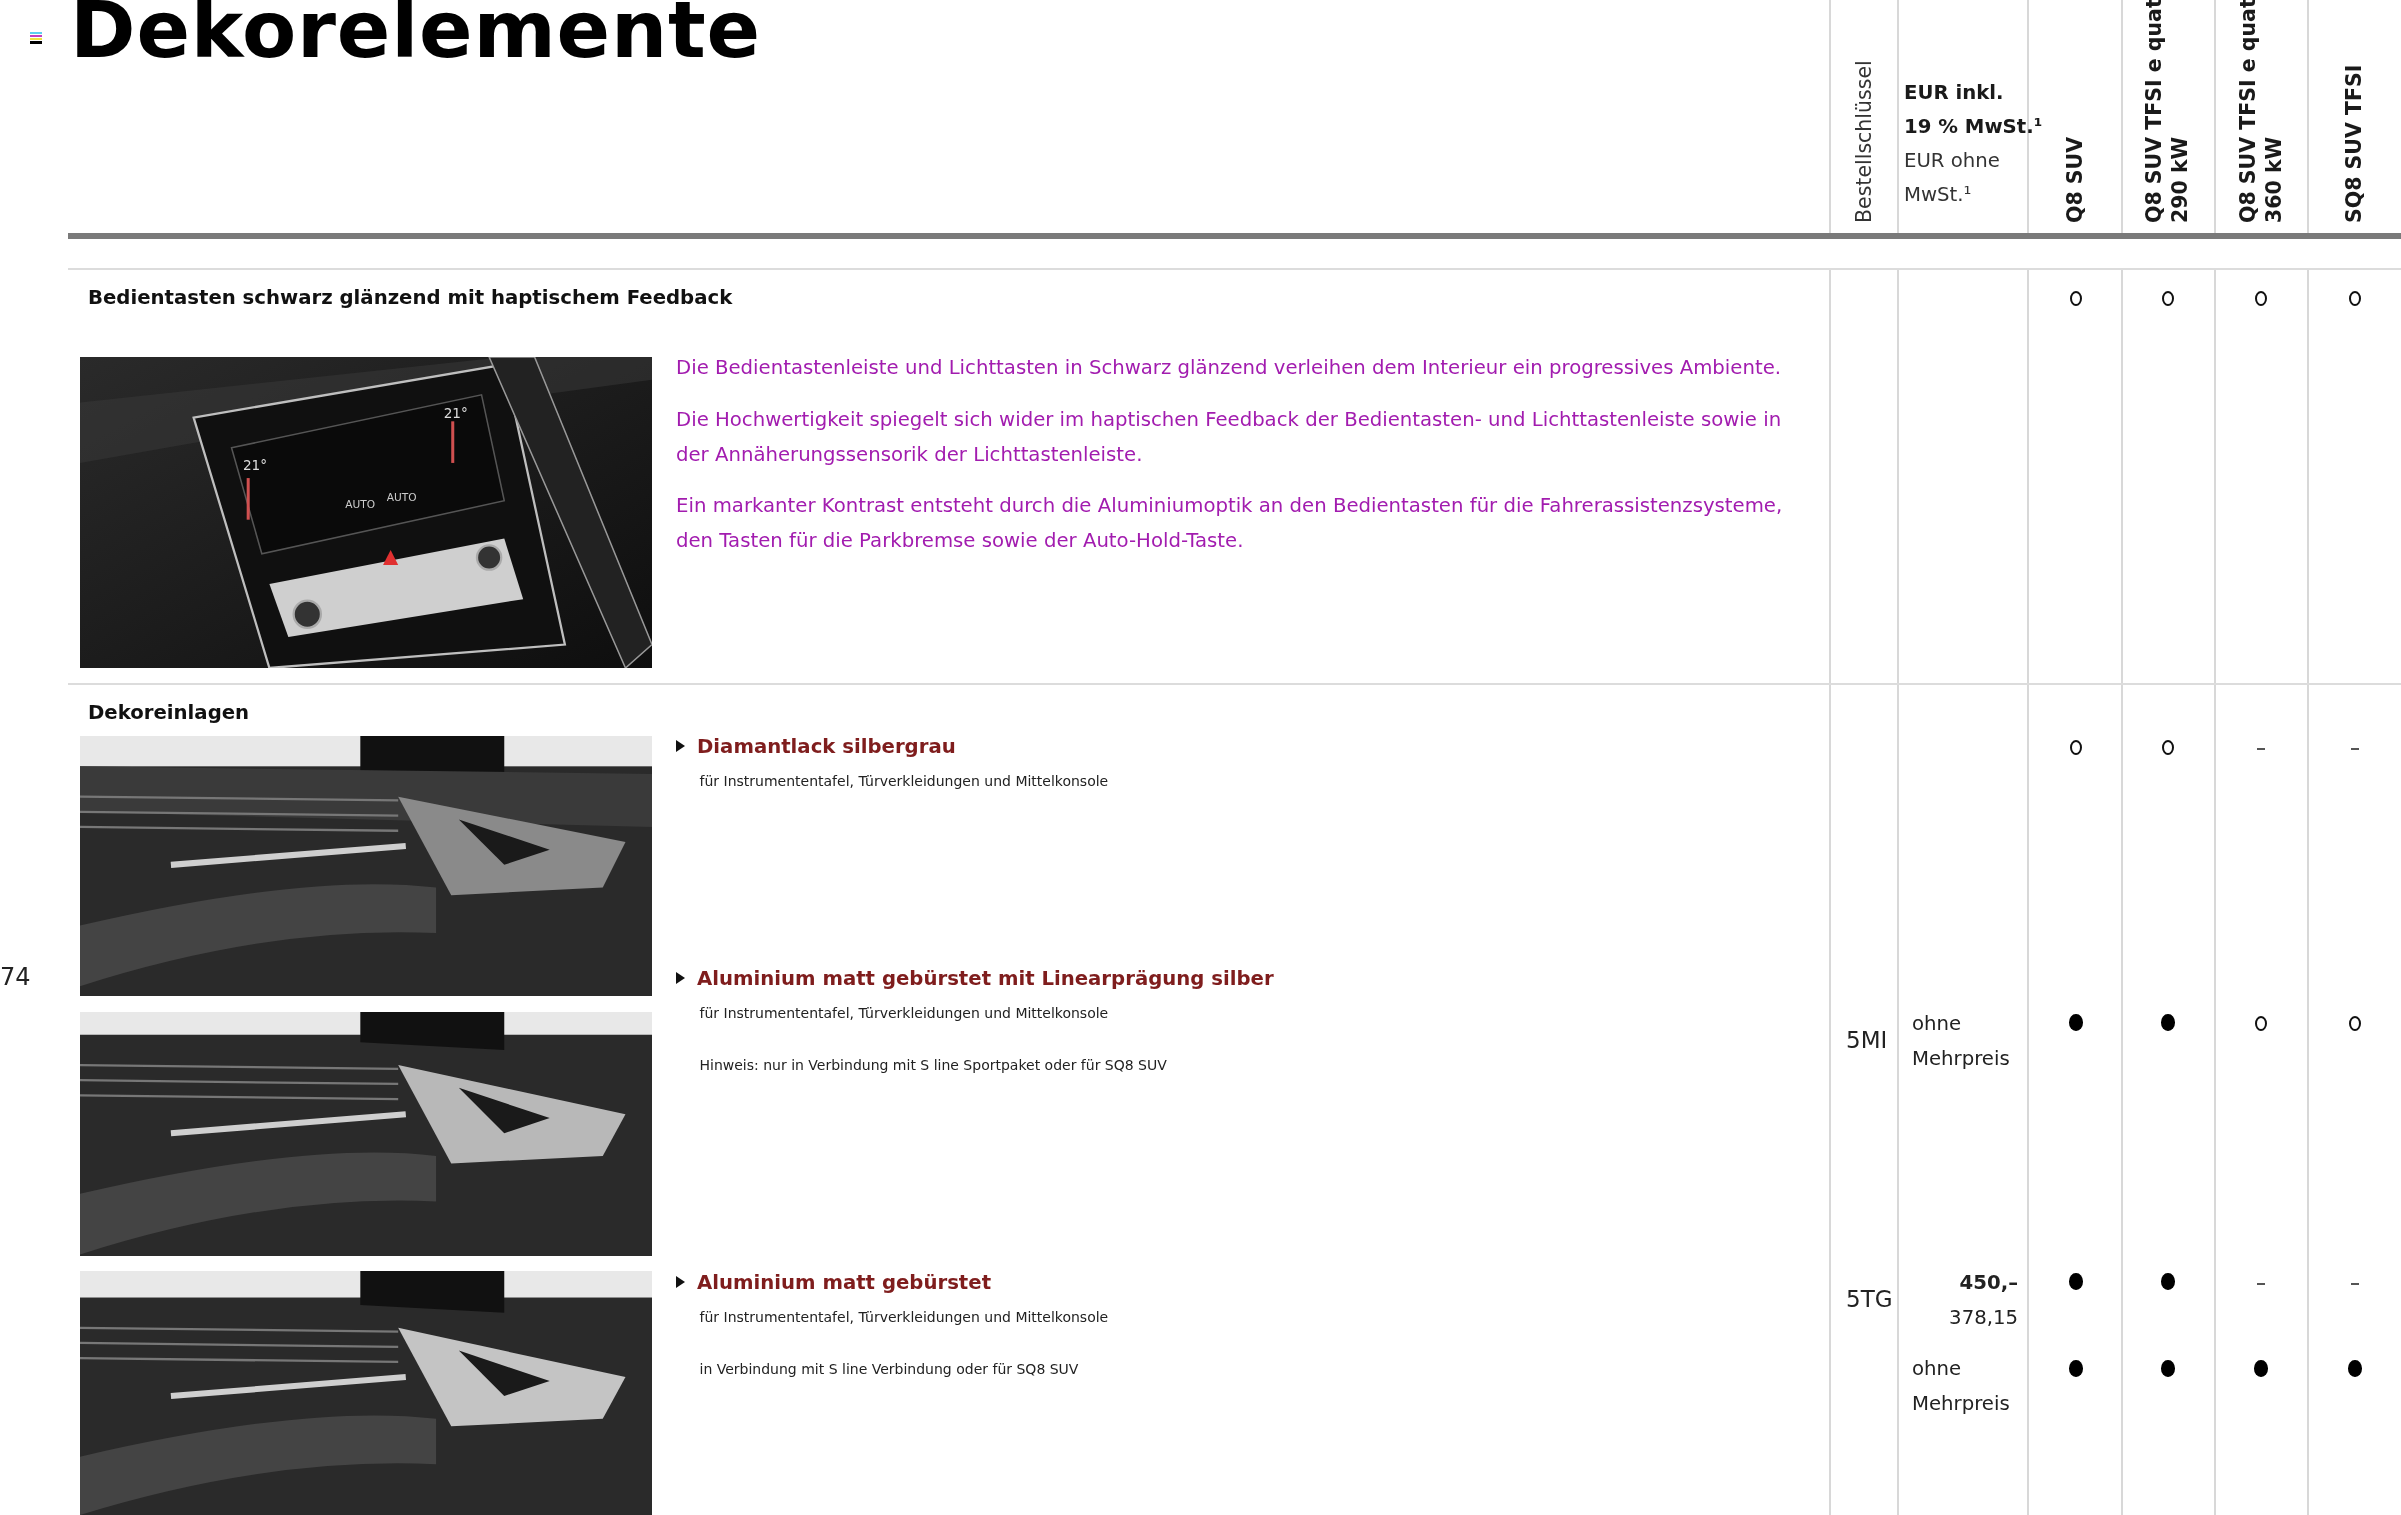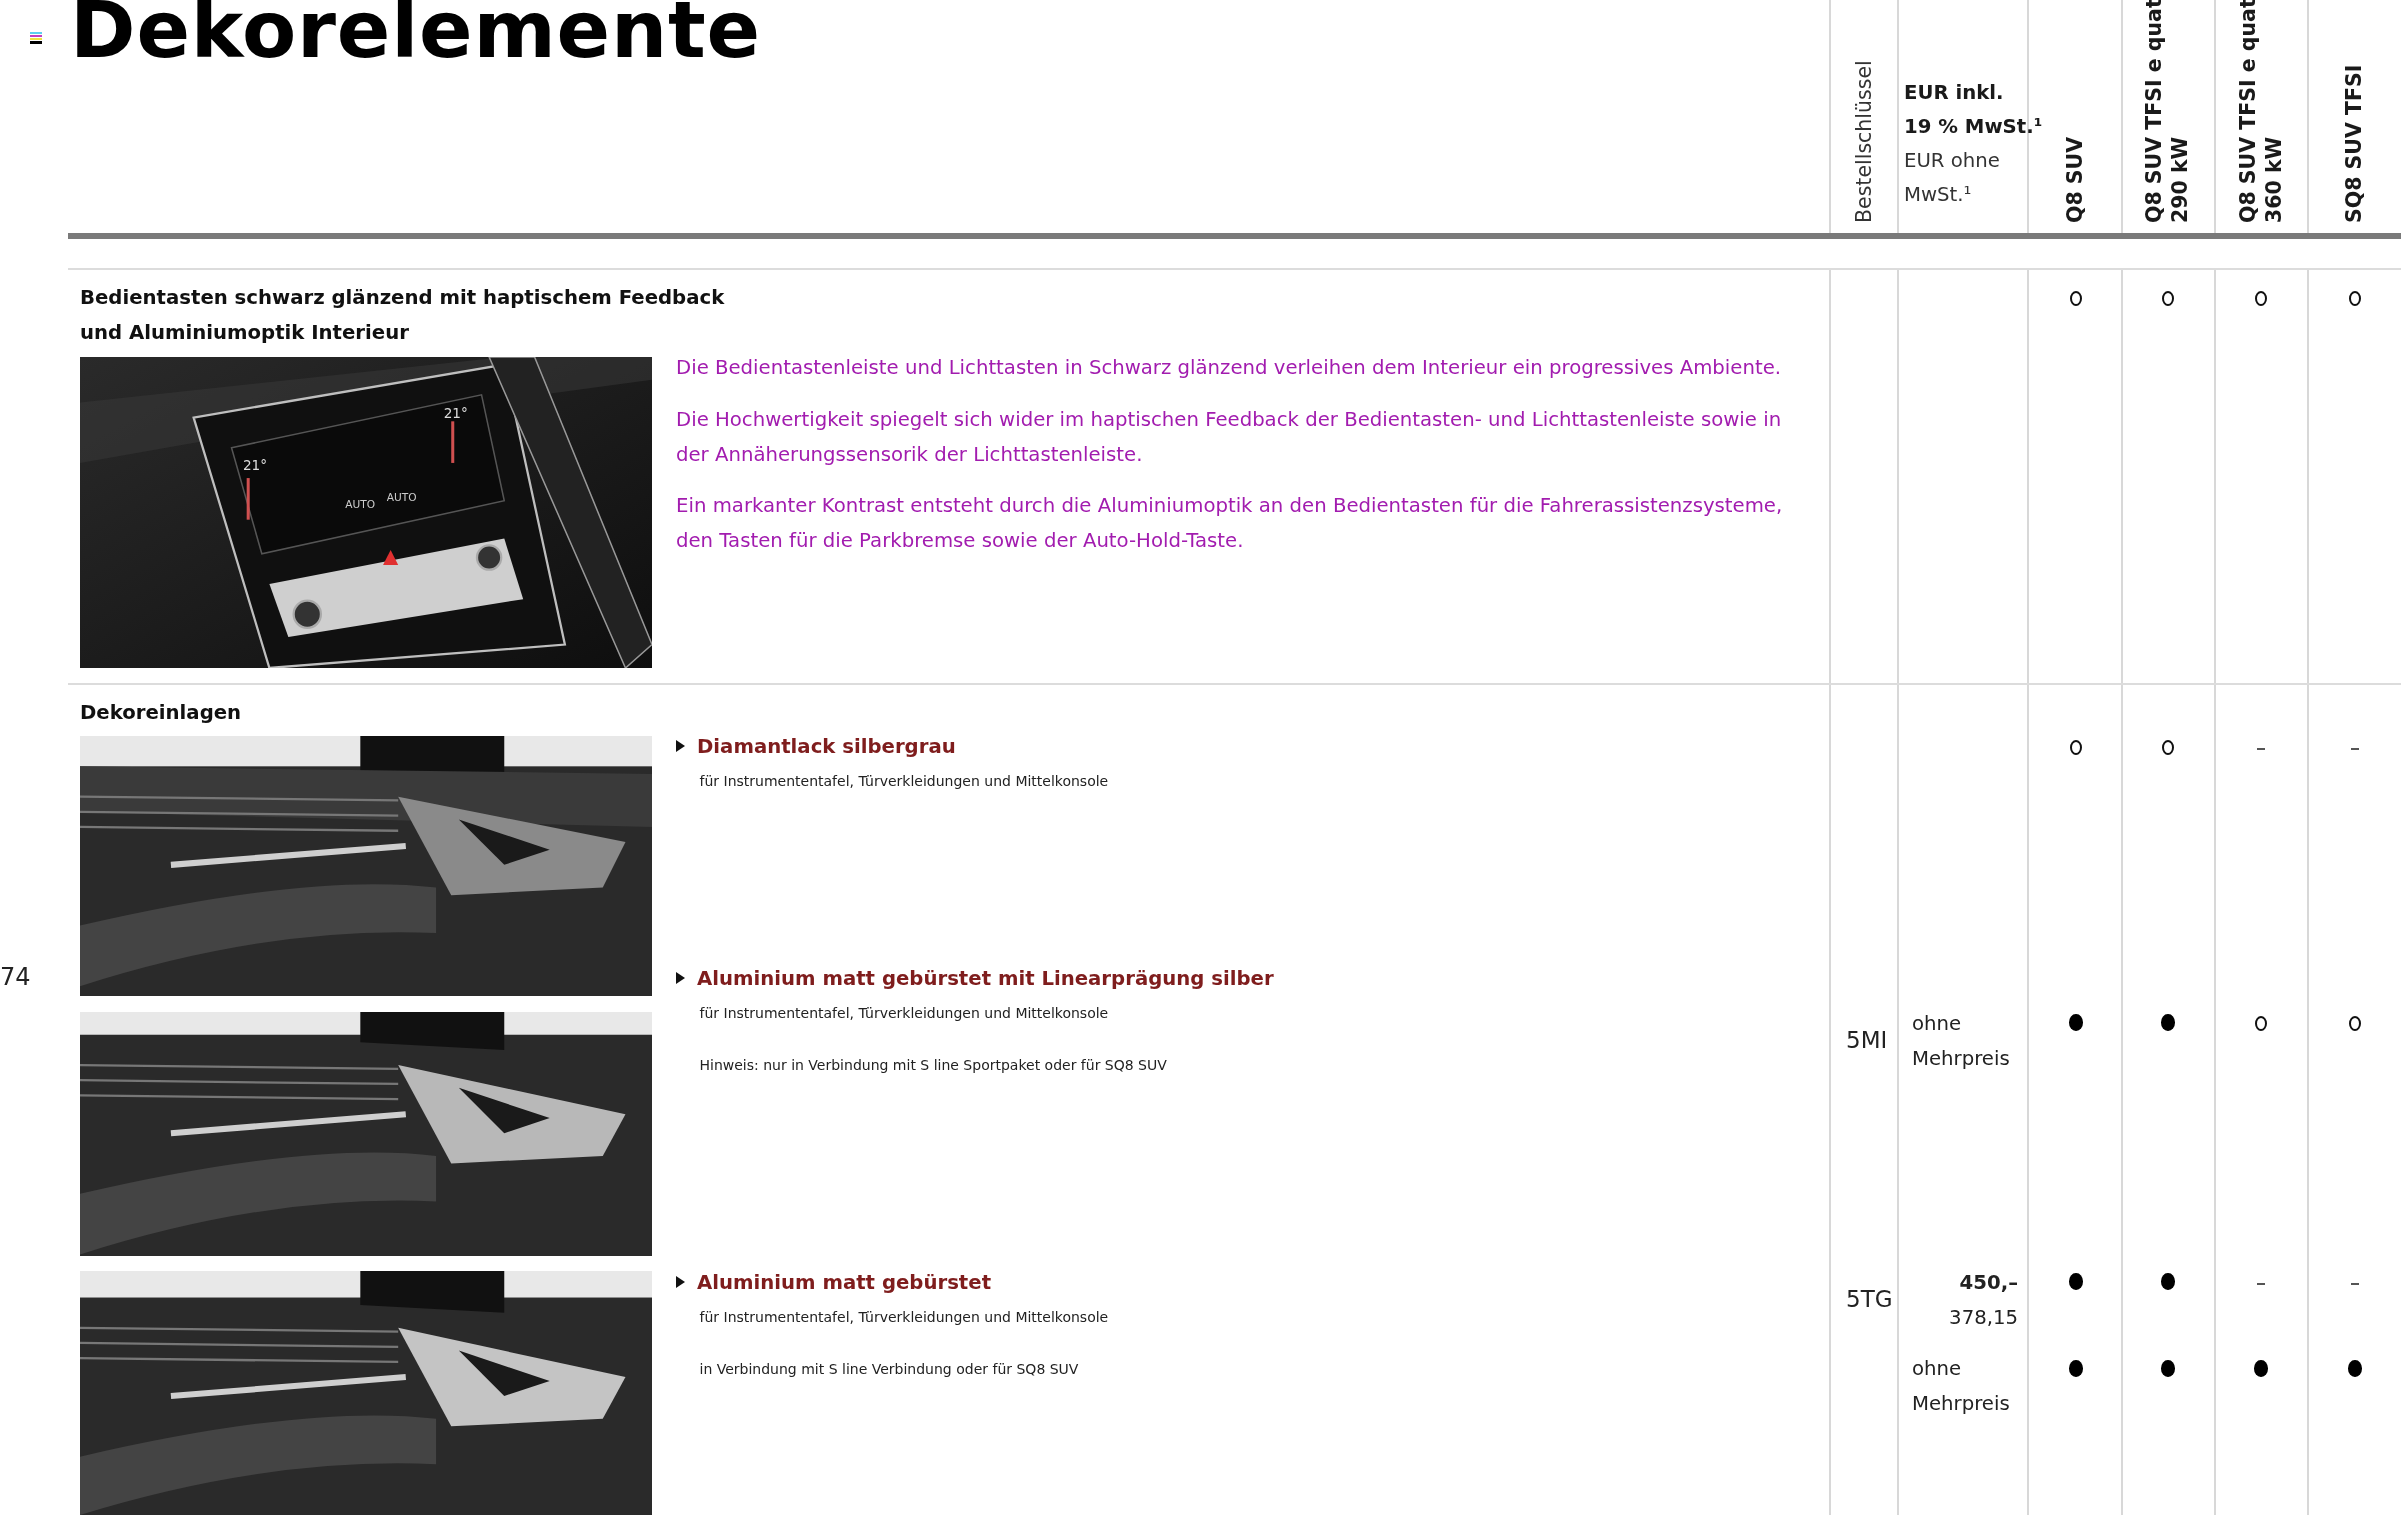--- a/index.html
+++ b/index.html
@@ -26,21 +26,21 @@
   .hdr-vert {
     position:absolute; transform-origin:left top; transform:rotate(-90deg);
     white-space:nowrap; font-size:20.5px; line-height:26px;
   }
   .hdr-bold { font-weight:bold; }
   .price-hdr { left:1904px; top:76px; font-size:19.7px; line-height:34px; }
   .price-hdr .b { font-weight:bold; display:block; }
   .price-hdr .n { display:block; color:#333; }
 
   
-  .sec-title { font-size:19.7px; font-weight:bold; line-height:35px; color:#111; }
+  .sec-title { font-size:19.7px; font-weight:bold; line-height:35px; color:#111;margin-left:8px; }
   .desc { font-size:19.7px; line-height:35px; color:#a21caf; }
   .desc p { margin:0 0 16.7px 0; }
   .item-title { font-size:19.7px; font-weight:bold; line-height:35px; color:#7f1d1d; }
   .item-title .tri { display:inline-block; width:0; height:0; border-left:9.8px solid #111;
      border-top:6px solid transparent; border-bottom:6px solid transparent; margin-right:12px; vertical-align:middle; position:relative; top:-1.5px; }
   .item-sub { font-size:14px; line-height:35px; color:#222; padding-left:23.5px; }
 
   .code { font-size:23px; color:#222;margin-top:16px; }
   .price { font-size:19.7px; line-height:35px; color:#222; }
 
@@ -104,21 +104,20 @@
 <div class="hdr-vert hdr-bold" style="left:2235px; top:223px;">
   <div>Q8 SUV TFSI e quattro</div>
   <div>360 kW</div>
 </div>
 <div class="hdr-vert hdr-bold" style="left:2341px; top:223px;">
   <div>SQ8 SUV TFSI</div>
 </div>
 
 <div class="abs sec-title" style="left:80px; top:280px;">
   <div>Bedientasten schwarz glänzend mit haptischem Feedback</div>
-  <div>und Aluminiumoptik Interieur</div>
 </div>
 
 <div class="photo" style="left:80px; top:357px; width:572px; height:311px;">
   <svg viewBox="0 0 755 411" preserveAspectRatio="none">
     <defs>
       <linearGradient id="g1" x1="0" y1="0" x2="1" y2="1">
         <stop offset="0" stop-color="#2a2a2a"></stop>
           <stop offset="1" stop-color="#0e0e0e"></stop>
       </linearGradient>
     </defs>

